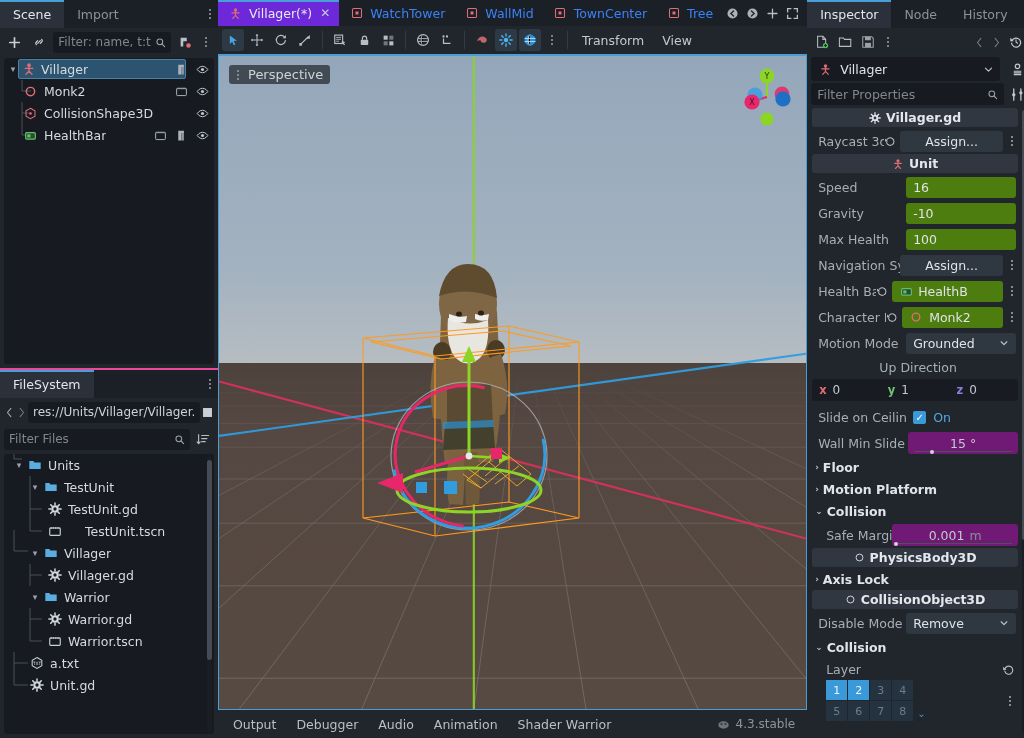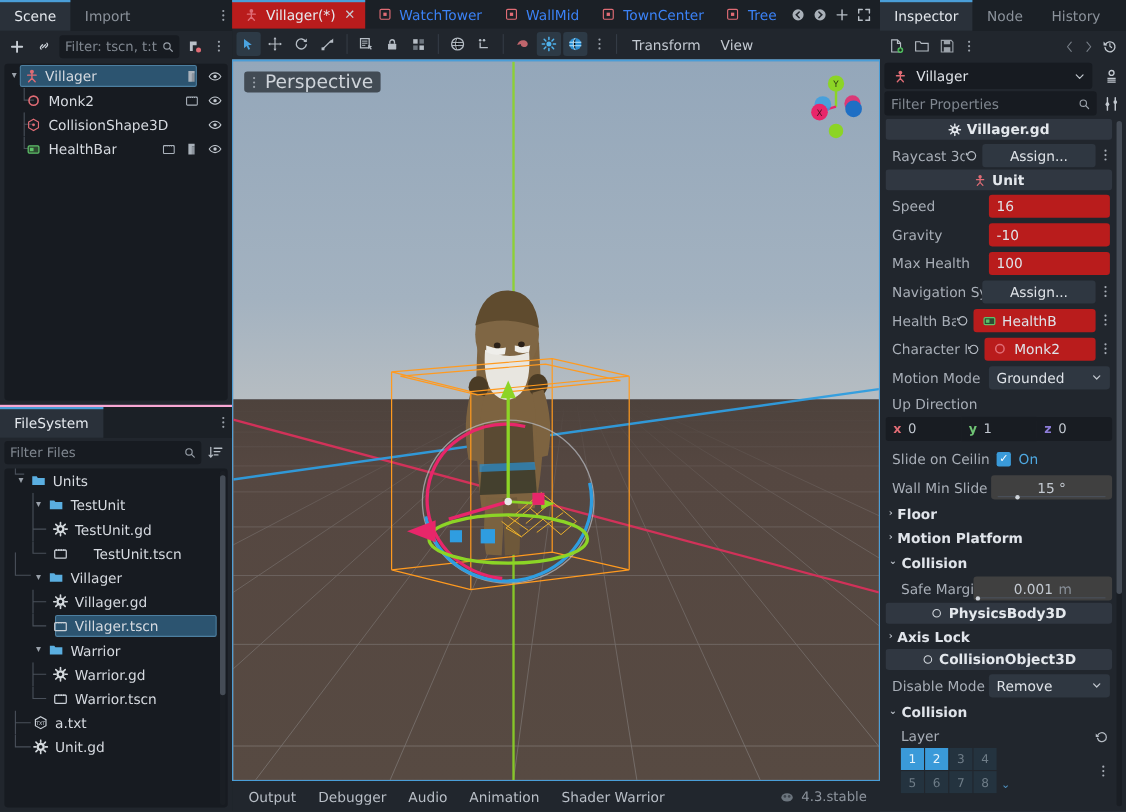--- a/index.html
+++ b/index.html
@@ -23,21 +23,21 @@
   .tabbar .tab.active { background:#2a313a; color:#e3e7ec; }
   .tabbar .tab.active::before{
     content:""; position:absolute; left:0; right:0; top:0; height:2px; background:#4a9ed8;
   }
   .tabbar .spacer { flex:1; }
   .dots { width:16px; display:flex; flex-direction:column; align-items:center; justify-content:center; gap:2px; }
   .dots i { width:2px; height:2px; background:#9aa1aa; border-radius:50%; display:block; }
 
   
   .leftcol { width:218px; height:738px; display:flex; flex-direction:column; background:#1d2229; }
-  .scene-dock { height:370px; border-bottom:2px solid #f9a8d4; }
+  .scene-dock { height:370px; border-bottom:2px solid #ec4899; }
   .fs-dock { flex:1; }
 
   .toolrow { height:28px; display:flex; align-items:center; padding:0 4px; gap:3px; }
   .tbtn {
     width:22px; height:22px; display:flex; align-items:center; justify-content:center;
     border-radius:3px; color:#bcc2ca; cursor:pointer;
   }
   .tbtn.on { background:#2d3a46; }
   .searchbox {
     flex:1; height:21px; background:#171b21; border-radius:3px;
@@ -59,34 +59,34 @@
   .trow > * { position:relative; z-index:2; }
   .guide { position:absolute; z-index:1; }
   .ico { width:17px; height:17px; display:inline-flex; align-items:center; justify-content:center; flex-shrink:0; }
   .arrow { width:14px; text-align:center; color:#9aa1aa; font-size:9px; flex-shrink:0; }
   .rowicons { margin-left:auto; display:flex; align-items:center; gap:4px; }
 
   
   .center { flex:1; display:flex; flex-direction:column; background:#1d2229; }
   .scenetabs { height:26px; background:#1b2026; display:flex; align-items:stretch; }
   .stab { display:flex; align-items:center; gap:5px; padding:0 9px; font-size:12.5px; color:#3b82f6; position:relative; }
-  .stab.active { background:#b91c1c; color:#e6eaef; }
+  .stab.active { background:#6d28d9; color:#e6eaef; }
   .stab.active::before { content:""; position:absolute; left:0; right:0; top:0; height:2px; background:#4a9ed8; }
   .stab .x { font-size:12px; color:#c7ccd3; margin-left:3px; }
 
   .viewtoolbar { height:28px; background:#21262d; display:flex; align-items:center; padding:0 4px; gap:2px; }
   .vsep { width:1px; height:18px; background:#343b45; margin:0 4px; }
   .vtxt { font-size:12.5px; color:#c3c9d1; padding:0 8px; height:22px; display:flex; align-items:center; border-radius:3px; }
 
   .viewport { flex:1; position:relative; overflow:hidden; border:1px solid #4a9ed8; border-top:2px solid #4a9ed8; background:#8ea3b8; }
   .sky { position:absolute; left:0; right:0; top:0; height:47%; background:linear-gradient(#94a7ba 0%, #a3b2c0 70%, #b6bdc2 100%); }
   .ground { position:absolute; left:0; right:0; top:47%; bottom:0; background:linear-gradient(#4d423c 0%, #554741 18%, #574a42 100%); }
   .persp {
     position:absolute; left:10px; top:9px; height:19px; background:#2d333bcc; border-radius:3px;
-    display:flex; align-items:center; gap:4px; padding:0 7px 0 3px; color:#cfd4da; font-size:17px;
+    display:flex; align-items:center; gap:4px; padding:0 7px 0 3px; color:#cfd4da; font-size:13px;
   }
   .bottompanel { height:28px; background:#21262d; display:flex; align-items:center; padding:0 6px; gap:2px; }
   .bp { font-size:12.5px; color:#b9bfc7; padding:0 9px; height:21px; display:flex; align-items:center; border-radius:3px; }
   .ver { margin-left:auto; font-size:12px; color:#8d949d; display:flex; align-items:center; gap:6px; padding-right:6px; }
 
   
   .inspector { width:224px; height:738px; background:#21262d; display:flex; flex-direction:column; }
   .insp-tools { height:28px; display:flex; align-items:center; padding:0 4px; gap:1px; }
   .nodesel {
     height:24px; margin:1px 4px 2px 4px; background:#171b21; border-radius:3px;
@@ -95,36 +95,36 @@
   .selrow { display:flex; align-items:center; padding:0 3px 0 0; gap:2px; }
   .filterprops {
     flex:1; height:22px; background:#171b21; border-radius:3px; display:flex; align-items:center;
     padding:0 6px; gap:4px; color:#7f868f; font-size:12.5px;
   }
   .propscroll { flex:1; overflow:hidden; margin:3px 4px 3px 5px; position:relative; }
   .sectionbar {
     height:19px; background:#303741; border-radius:3px; display:flex; align-items:center;
     justify-content:center; gap:5px; font-size:12.5px; font-weight:bold; color:#e4e8ed; margin-bottom:1px;
   }
-  .prow { height:26px; display:flex; align-items:center; font-size:12.5px; }
+  .prow { height:26px; display:flex; align-items:center; font-size:12.5px;justify-content:center; }
   .prow .pname { width:94px; color:#a8aeb7; padding-left:6px; white-space:nowrap; overflow:hidden; }
   .pval {
-    flex:1; height:21px; background:#b91c1c; border-radius:3px; display:flex; align-items:center;
+    flex:1; height:21px; background:#4d7c0f; border-radius:3px; display:flex; align-items:center;
     padding:0 7px; color:#dfe3e8; margin-right:2px;
   }
   .pval.btn { background:#2f3741; justify-content:center; }
   .pval.plain { background:transparent; }
   .kebab { width:13px; display:flex; flex-direction:column; align-items:center; gap:2px; flex-shrink:0; }
   .kebab i { width:2px; height:2px; background:#a7adb6; border-radius:50%; }
   .reset { width:16px; text-align:center; color:#b6bcc4; font-size:11px; flex-shrink:0; }
   .foldrow { height:22px; display:flex; align-items:center; gap:4px; font-weight:bold; color:#e0e4ea; font-size:12.5px; padding-left:3px; }
   .vec3 { height:24px; display:flex; align-items:center; gap:0; margin-bottom:2px; }
   .vcell { flex:1; height:22px; background:#181c22; display:flex; align-items:center; gap:6px; padding:0 7px; }
   .vaxis { font-weight:bold; font-size:11.5px; }
-  .slider-val { position:relative; flex:1; height:22px; background:#404040; border-radius:3px; display:flex; align-items:center; justify-content:center; }
+  .slider-val { position:relative; flex:1; height:22px; background:#701a75; border-radius:3px; display:flex; align-items:center; justify-content:center; }
   .slider-line { position:absolute; left:6px; right:6px; bottom:2px; height:1px; background:#4b525c; }
   .slider-knob { position:absolute; width:4px; height:4px; border-radius:50%; background:#cfd4da; bottom:0px; }
   .layergrid { display:grid; grid-template-columns:repeat(4,21px); grid-auto-rows:20px; gap:1px; }
   .lcell { background:#24333f; display:flex; align-items:center; justify-content:center; font-size:11px; color:#6f7d88; }
   .lcell.on { background:#3a9ad9; color:#e9f4fb; }
   .checkbox { width:13px; height:13px; background:#3a9ad9; border-radius:2px; display:flex; align-items:center; justify-content:center; color:#fff; font-size:10px; }
 
   .vscroll { position:absolute; right:0; top:2px; bottom:2px; width:5px; background:#1a1e24; border-radius:3px; }
   .vscroll i { position:absolute; left:0; right:0; background:#454c56; border-radius:3px; display:block; }
 
@@ -160,21 +160,21 @@
               <path d="M8 3v10M3 8h10" stroke="#c8ced5" stroke-width="1.8" stroke-linecap="round"></path>
             </svg>
         </div>
         <div class="tbtn">
           <svg width="14" height="14" viewBox="0 0 16 16">
               <path d="M6.5 9.5l3-3M5 11a2 2 0 0 1 0-3l1.5-1.5" stroke="#c8ced5" stroke-width="1.4" fill="none" stroke-linecap="round"></path>
               <path d="M11 5a2 2 0 0 1 0 3L9.5 9.5" stroke="#c8ced5" stroke-width="1.4" fill="none" stroke-linecap="round"></path>
             </svg>
         </div>
         <div class="searchbox">
-          <span class="txt">Filter: tscn, t:t</span>
+          <span class="txt">Filter: name, t:t</span>
           <svg width="11" height="11" viewBox="0 0 16 16">
               <circle cx="7" cy="7" r="4.2" stroke="#9aa1aa" stroke-width="1.5" fill="none"></circle>
               <path d="M10.2 10.2L14 14" stroke="#9aa1aa" stroke-width="1.6" stroke-linecap="round"></path>
             </svg>
         </div>
         <div class="tbtn">
           <svg width="14" height="14" viewBox="0 0 16 16">
               <path d="M3 3h7v4H6v6H3z" fill="#b9c0c8"></path>
               <circle cx="12" cy="12" r="2.6" fill="#e06c75"></circle>
             </svg>
@@ -302,20 +302,40 @@
             <span>FileSystem</span>
           </div>
         <div class="spacer"></div>
         <div class="dots">
             <i></i>
             <i></i>
             <i></i>
           </div>
       </div>
 
+      <div class="toolrow" style="gap:1px">
+        <div class="tbtn" style="width:16px">
+          <svg width="11" height="11" viewBox="0 0 16 16">
+              <path d="M10 2L5 8l5 6" stroke="#a5acb5" stroke-width="1.5" fill="none" stroke-linecap="round" stroke-linejoin="round"></path>
+            </svg>
+        </div>
+        <div class="tbtn" style="width:16px">
+          <svg width="11" height="11" viewBox="0 0 16 16">
+              <path d="M6 2l5 6-5 6" stroke="#707881" stroke-width="1.5" fill="none" stroke-linecap="round" stroke-linejoin="round"></path>
+            </svg>
+        </div>
+        <div class="searchbox" style="color:#cdd2d8">
+          <span class="txt nowrap">res://Units/Villager/Villager.</span>
+        </div>
+        <div class="tbtn">
+          <svg width="13" height="13" viewBox="0 0 16 16">
+              <rect x="2.5" y="2.5" width="11" height="11" fill="#cbd0d6"></rect>
+            </svg>
+        </div>
+      </div>
 
       <div class="toolrow" style="gap:2px;height:26px">
         <div class="searchbox">
           <span class="txt">Filter Files</span>
           <svg width="11" height="11" viewBox="0 0 16 16">
               <circle cx="7" cy="7" r="4.2" stroke="#9aa1aa" stroke-width="1.5" fill="none"></circle>
               <path d="M10.2 10.2L14 14" stroke="#9aa1aa" stroke-width="1.6" stroke-linecap="round"></path>
             </svg>
         </div>
         <div class="tbtn">
@@ -402,33 +422,20 @@
             </svg>
           <span class="ico">
             <svg width="14" height="14" viewBox="0 0 16 16">
                 <circle cx="8" cy="8" r="3.1" fill="none" stroke="#d5dade" stroke-width="2.4"></circle>
                 <path d="M8 1v2.2M8 12.8V15M1 8h2.2M12.8 8H15M3.1 3.1l1.6 1.6M11.3 11.3l1.6 1.6M12.9 3.1l-1.6 1.6M4.7 11.3l-1.6 1.6" stroke="#d5dade" stroke-width="1.7" stroke-linecap="round"></path>
               </svg>
           </span>
           <span class="lbl" style="margin-left:5px">Villager.gd</span>
         </div>
 
-        <div class="trow selected-file" style="padding-left:42px;--selx:46px">
-          <svg class="guide" style="left:25px;top:0" width="22" height="22">
-              <path d="M1 0v11h12" stroke="#49505a" stroke-width="1" fill="none"></path>
-            </svg>
-          <div class="selbg"></div>
-          <span class="ico">
-            <svg width="14" height="14" viewBox="0 0 16 16">
-                <rect x="2" y="4.6" width="12" height="8.4" rx="1" fill="none" stroke="#cbd1d8" stroke-width="1.3"></rect>
-                <path d="M2.8 4.6h1.6M5.4 4.6h1.6M8 4.6h1.6M10.6 4.6h1.6M13.2 4.6h.6" stroke="#cbd1d8" stroke-width="1.5"></path>
-              </svg>
-          </span>
-          <span class="lbl" style="margin-left:5px">Villager.tscn</span>
-        </div>
 
         <div class="trow" style="padding-left:24px">
           <span class="arrow">▾</span>
           <span class="ico">
             <svg width="14" height="14" viewBox="0 0 16 16">
                 <path d="M1.5 3.5h4.6l1.2 1.6h7.2v7.4H1.5z" fill="#5aaee0"></path>
               </svg>
           </span>
           <span class="lbl" style="margin-left:5px">Warrior</span>
         </div>

